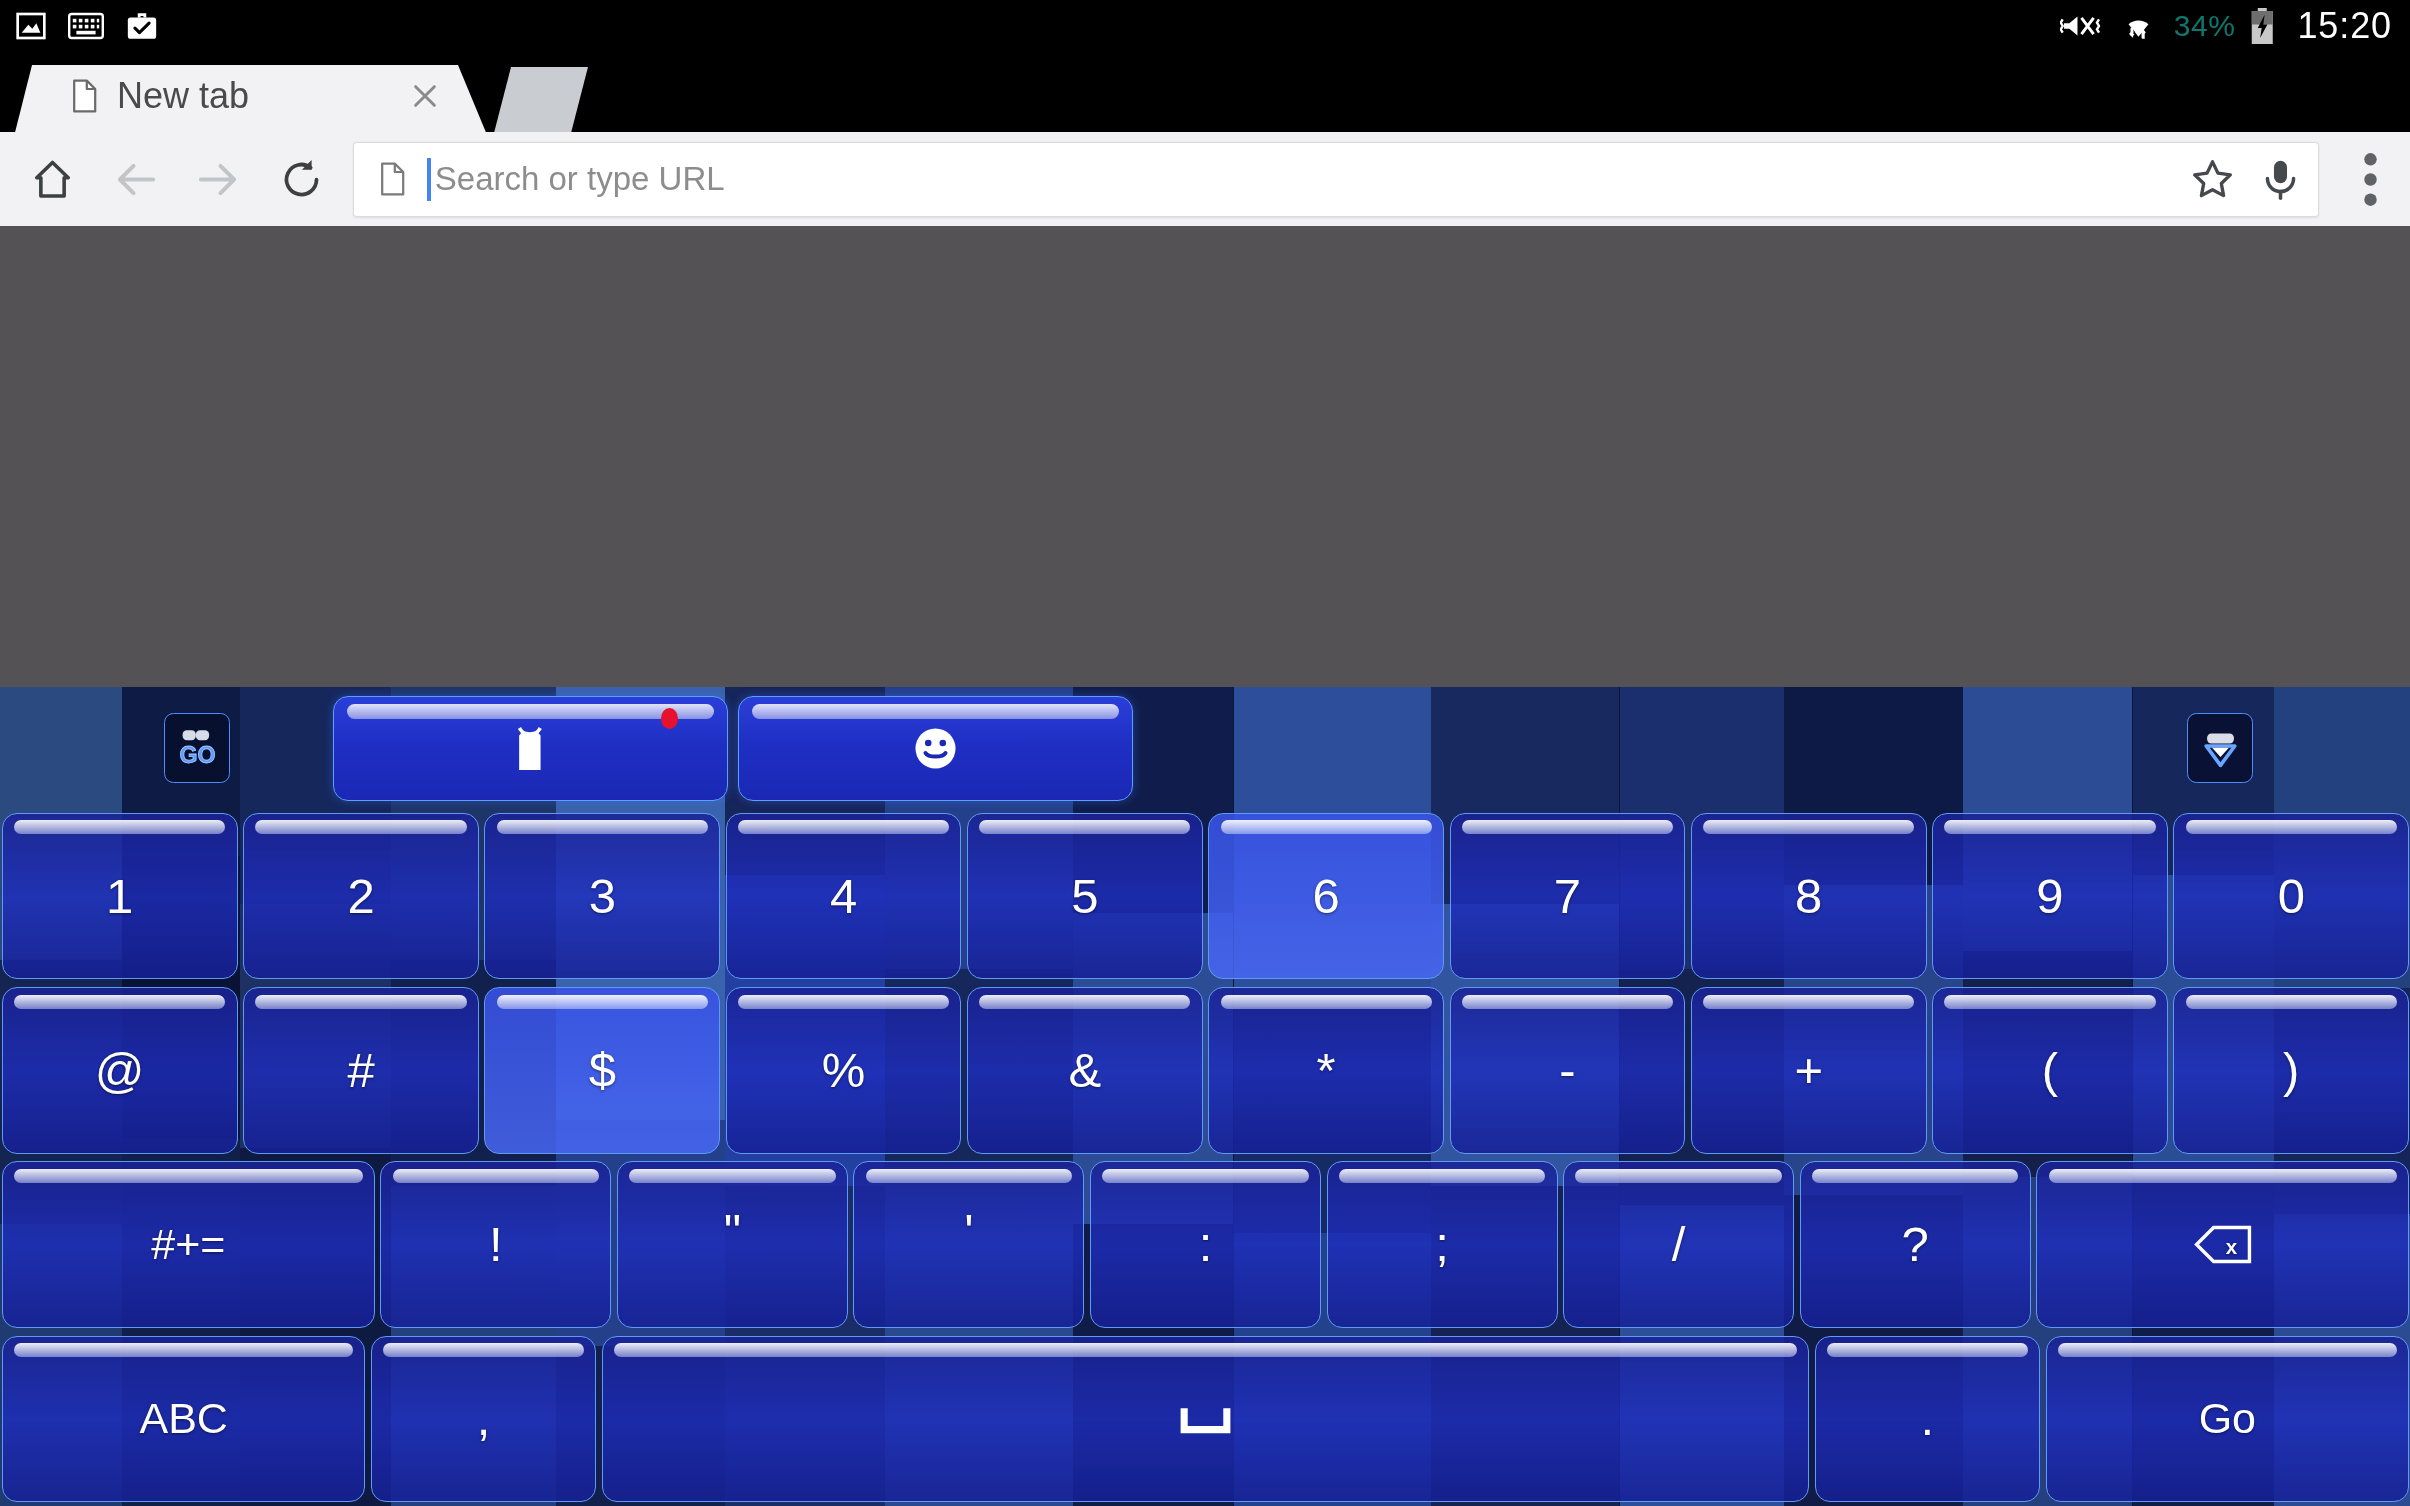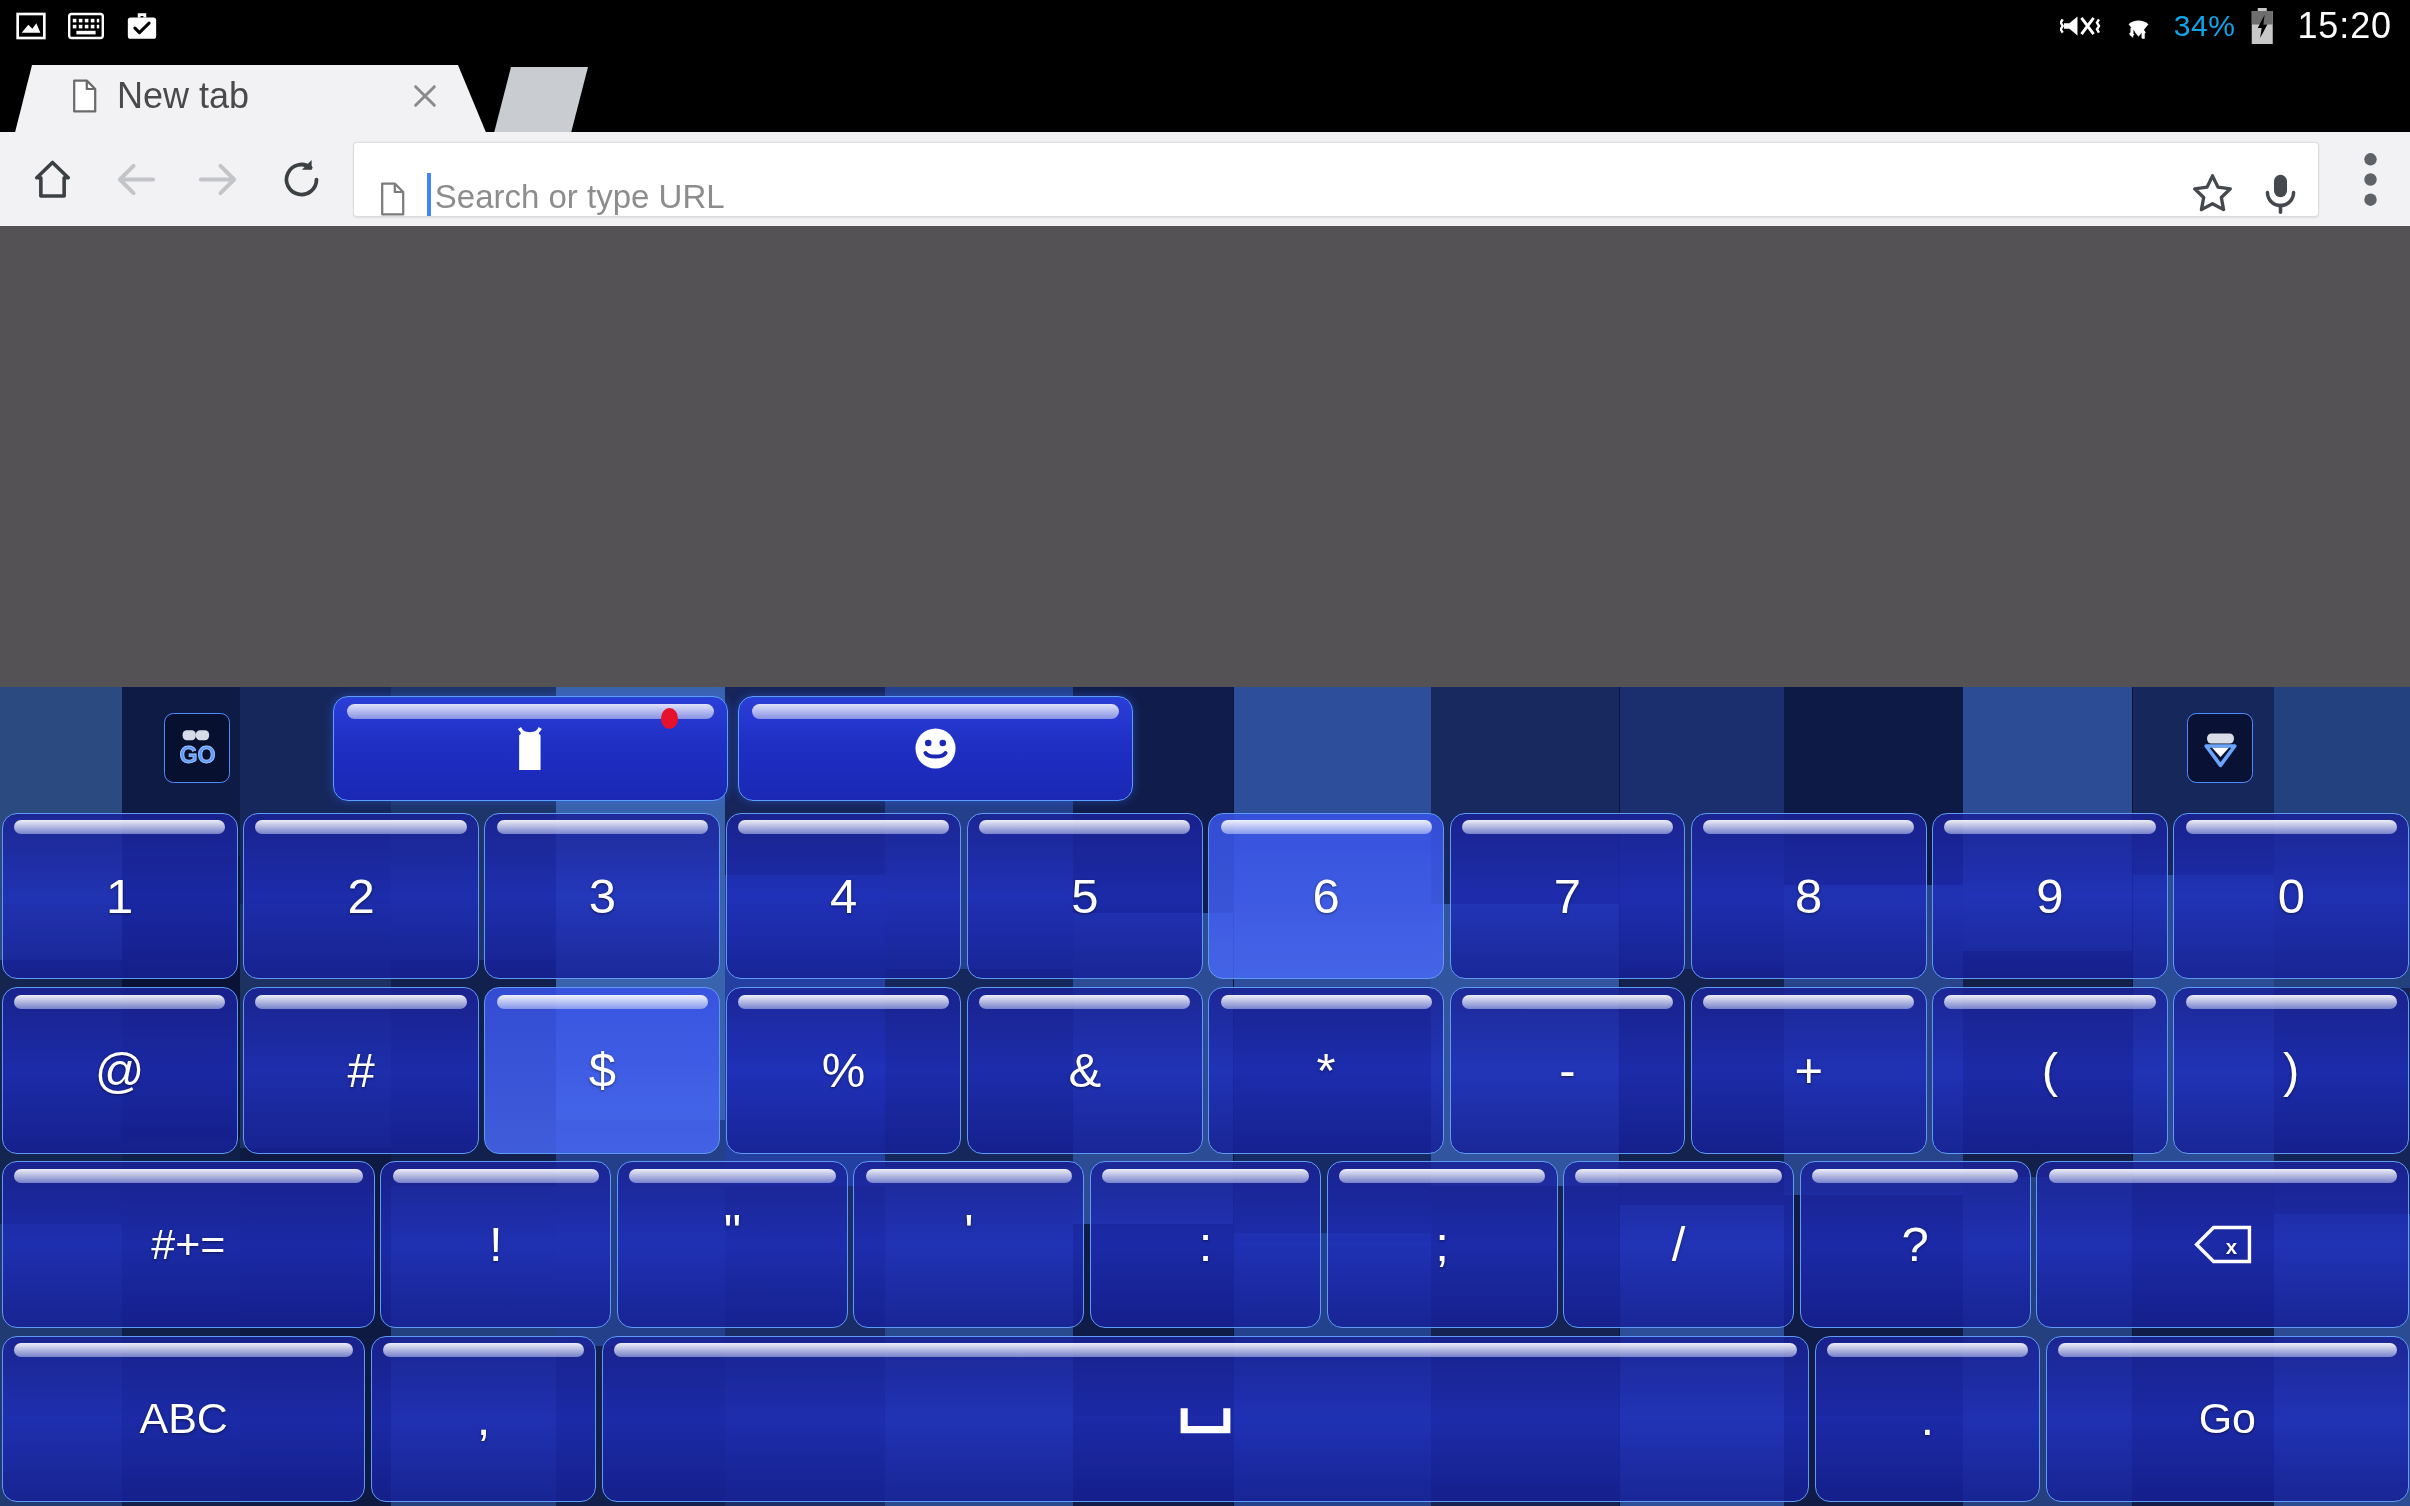--- a/index.html
+++ b/index.html
@@ -14,21 +14,21 @@
   
   .statusbar {
     position: absolute; left: 0; top: 0; width: 2411px; height: 52px;
     background: #000; display: flex; align-items: center;
   }
   .status-left { display: flex; align-items: center; gap: 21px; padding-left: 15px; }
   .status-right {
     margin-left: auto; display: flex; align-items: center; gap: 15px; padding-right: 19px;
   }
   .status-right .pct {
-    color: #0ea5e9; font-size: 30px; letter-spacing: 0.5px; font-family:"Liberation Sans",sans-serif;
+    color: #0f766e; font-size: 30px; letter-spacing: 0.5px; font-family:"Liberation Sans",sans-serif;
   }
   .status-right .clock {
     color: #fff; font-size: 36px; letter-spacing: 0.9px; margin-left: 7.5px;
   }
   .si { display: block; }
 
   
   .tabstrip {
     position: absolute; left: 0; top: 52px; width: 2411px; height: 80px;
     background: #000;
@@ -60,21 +60,21 @@
     background: #f2f2f5; display: flex; align-items: center;
   }
   .tb-btn {
     width: 83px; height: 83px; display: flex; align-items: center; justify-content: center;
     flex: 0 0 auto;
   }
   .tb-btn:first-child { margin-left: 11.3px; }
   .omnibox {
     flex: 1 1 auto; height: 75px; margin: 0 11.3px 0 9.4px;
     background: #fff; border: 0.9px solid #dadce0; border-radius: 3.8px;
-    display: flex; align-items: flex-end; padding: 0 17px 0 24.5px;
+    display: flex; align-items: center; padding: 0 17px 0 24.5px;
     box-shadow: 0 0.9px 1.9px rgba(0,0,0,.09);
   }
   .omni-caret {
     width: 3.8px; height: 43px; background: #4285f4; margin-left: 21px; flex: 0 0 auto;
   }
   .omni-text {
     color: #8d8d8d; font-size: 33px; margin-left: 3.8px; flex: 1 1 auto; white-space: nowrap;
   }
   .omni-icon { margin-left: 24.5px; flex: 0 0 auto; display:flex; align-items:center; }
   .menu-btn { width: 81px; display:flex; align-items:center; justify-content:center; flex:0 0 auto; }

